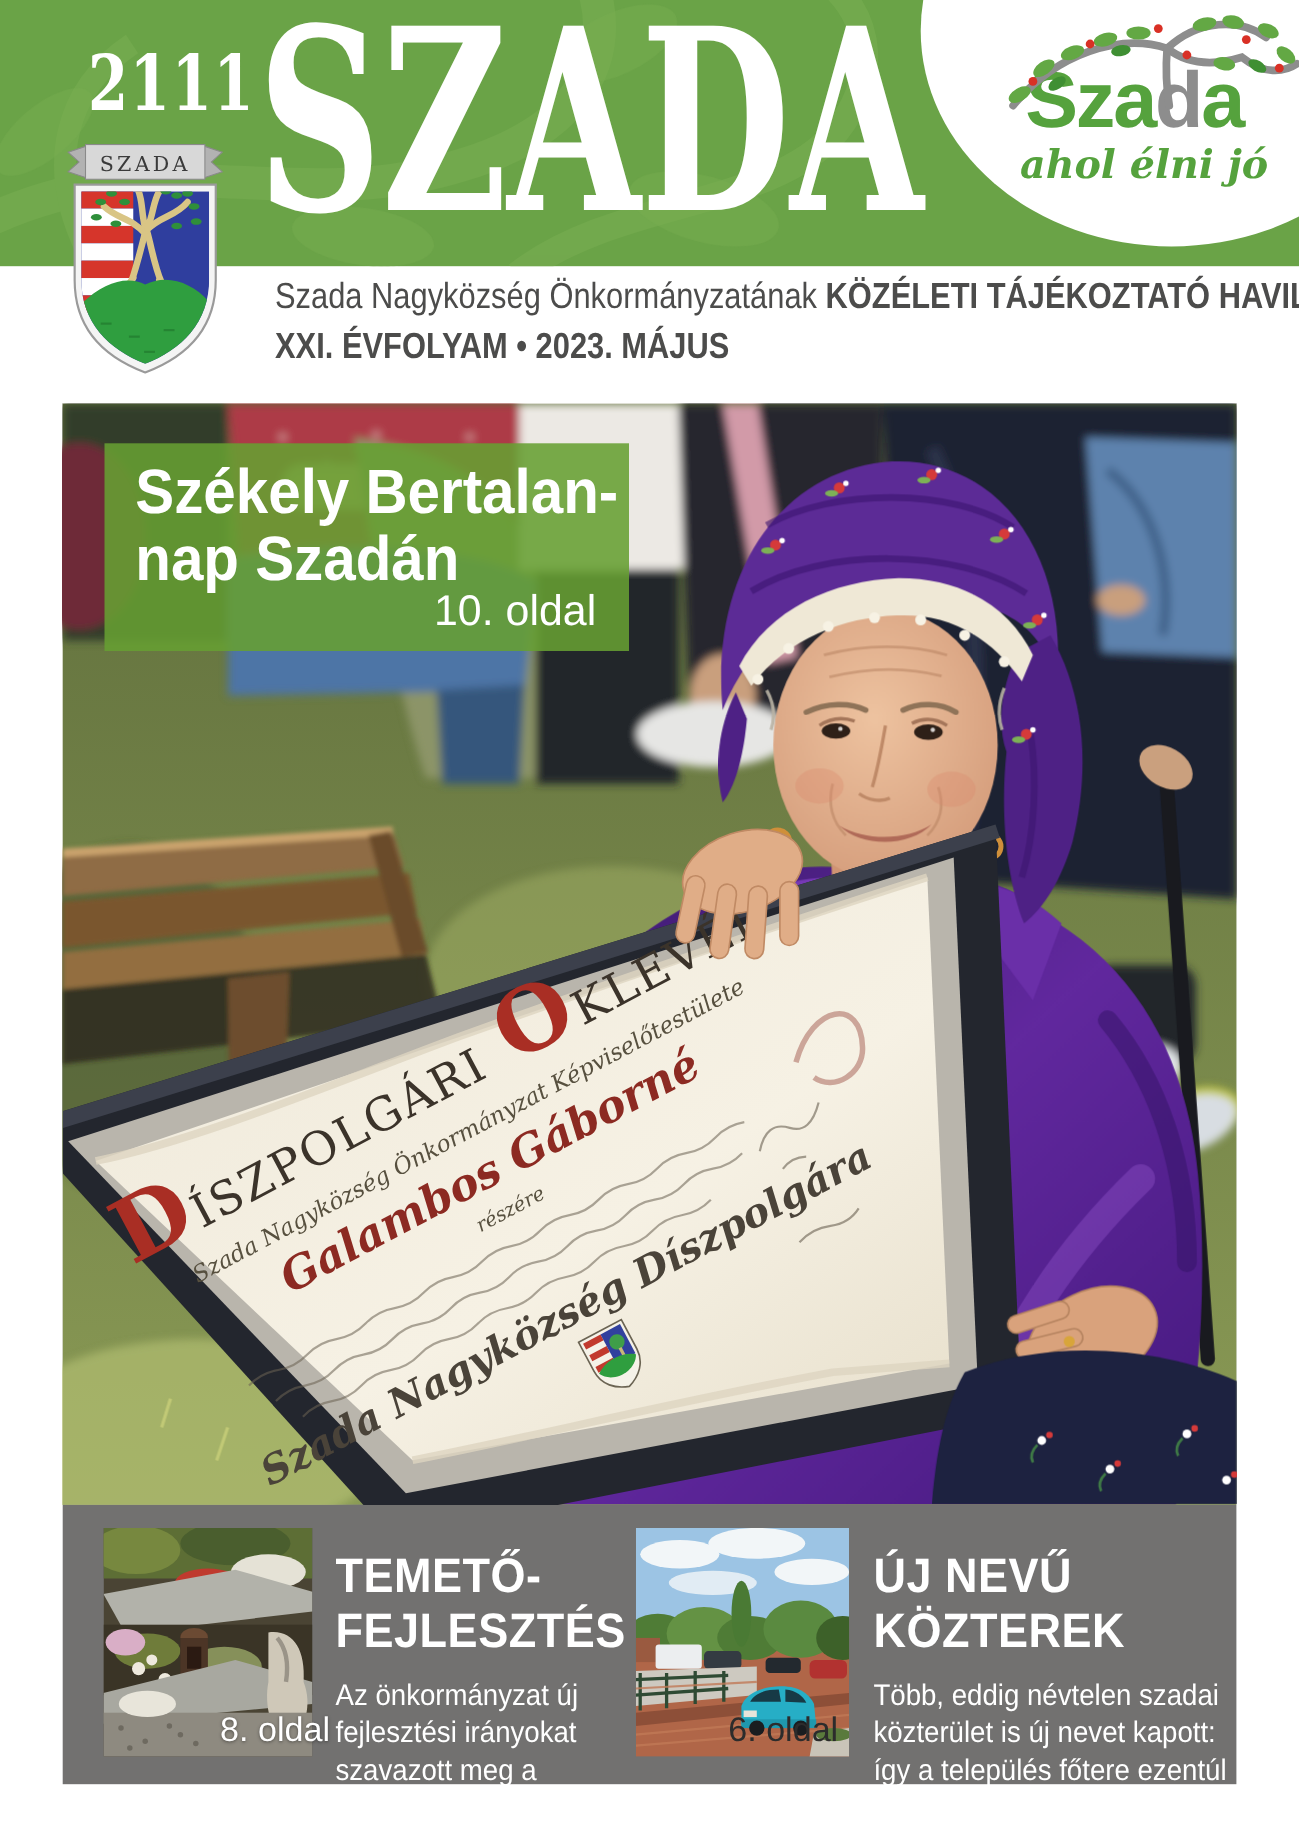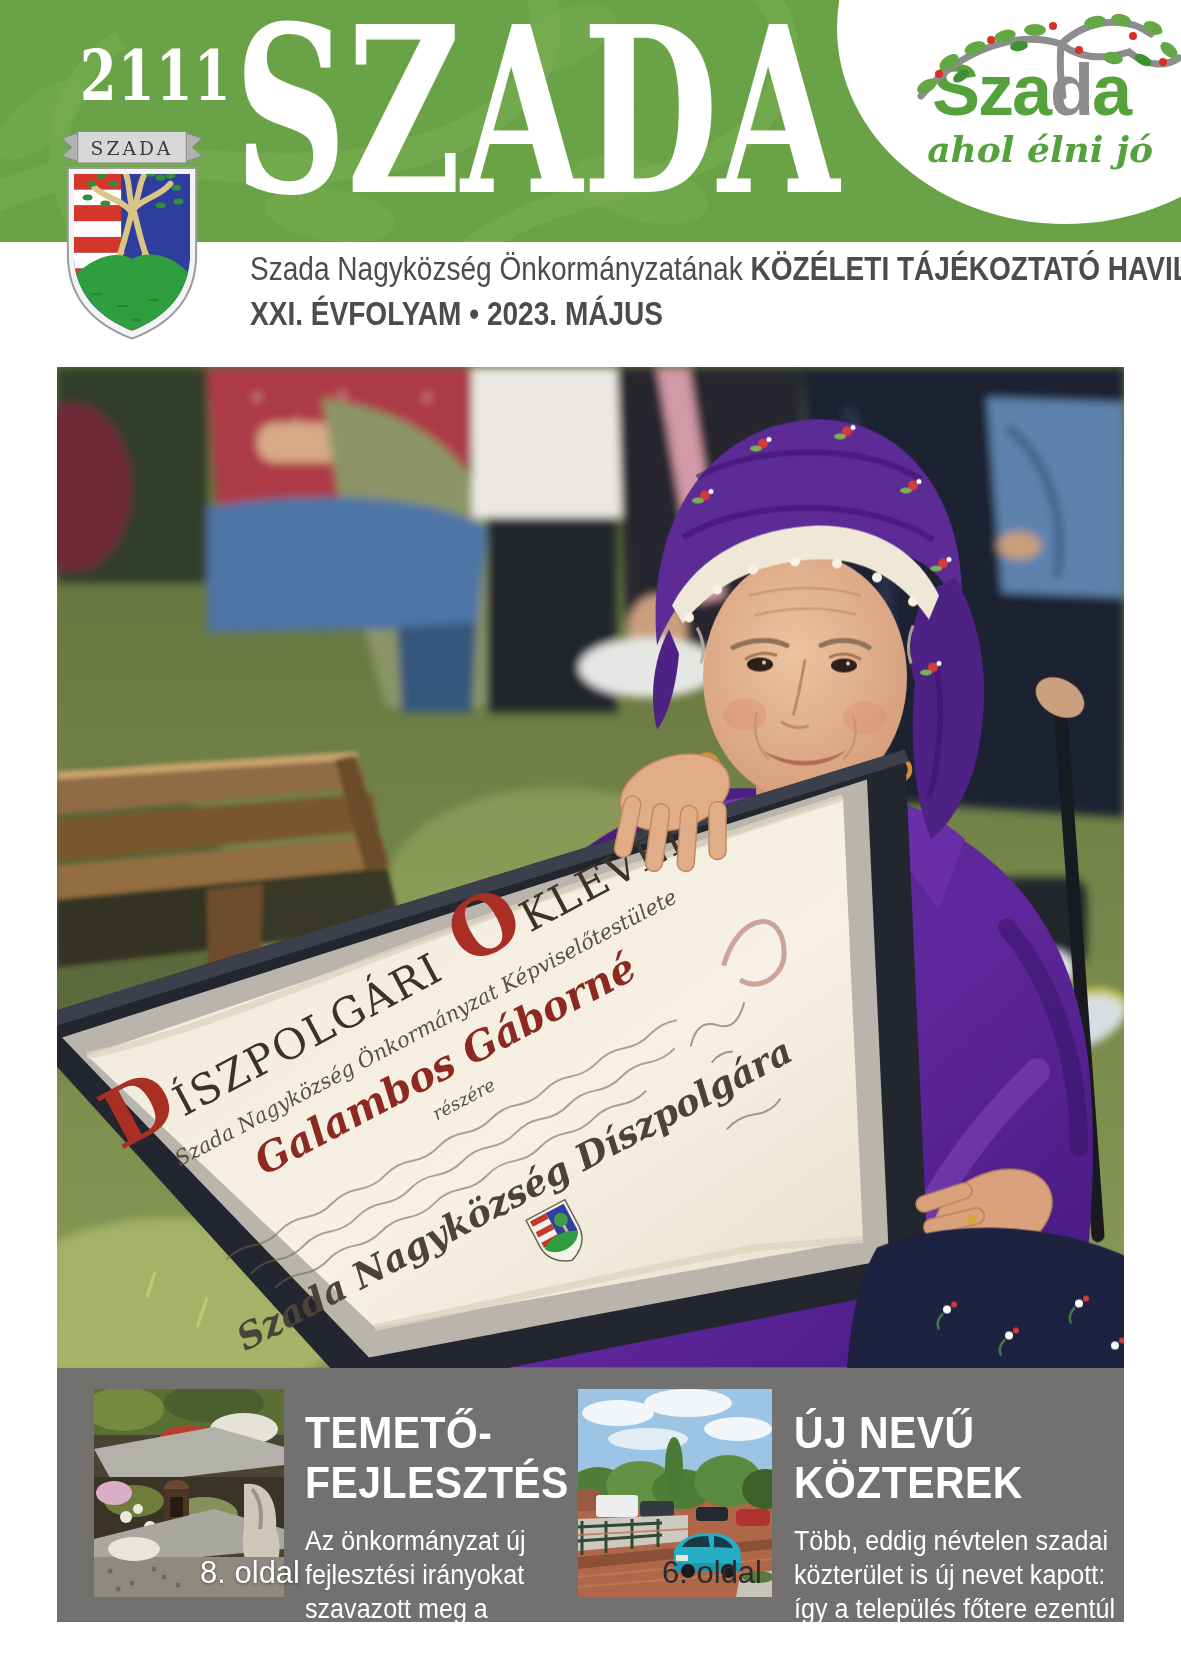--- a/index.html
+++ b/index.html
@@ -439,20 +439,25 @@
               <path d="M-4,4 q -8,8 -4,16" stroke="#3f7a46" stroke-width="2.5" fill="none"></path>
             </g>
           <g transform="translate(1058,978)">
               <circle r="4" fill="#fff"></circle>
               <circle cx="7" cy="-5" r="3" fill="#d53a3a"></circle>
             </g>
         </g>
       </g>
     </svg>
 
+    <div class="headline-box">
+      <div class="hl">Székely Bertalan-</div>
+      <div class="hl">nap Szadán</div>
+      <div class="pref">10. oldal</div>
+    </div>
   </figure>
 
   <section class="teaser-band">
 
     <div class="thumb t1-thumb">
       <svg width="190" height="208" viewBox="0 0 190 208">
         <rect width="190" height="208" fill="#4a4434"></rect>
         <rect x="0" y="0" width="190" height="46" fill="#5d6e35"></rect>
         <ellipse cx="30" cy="20" rx="40" ry="22" fill="#77883f"></ellipse>
         <ellipse cx="120" cy="14" rx="50" ry="20" fill="#4a5e2e"></ellipse>

